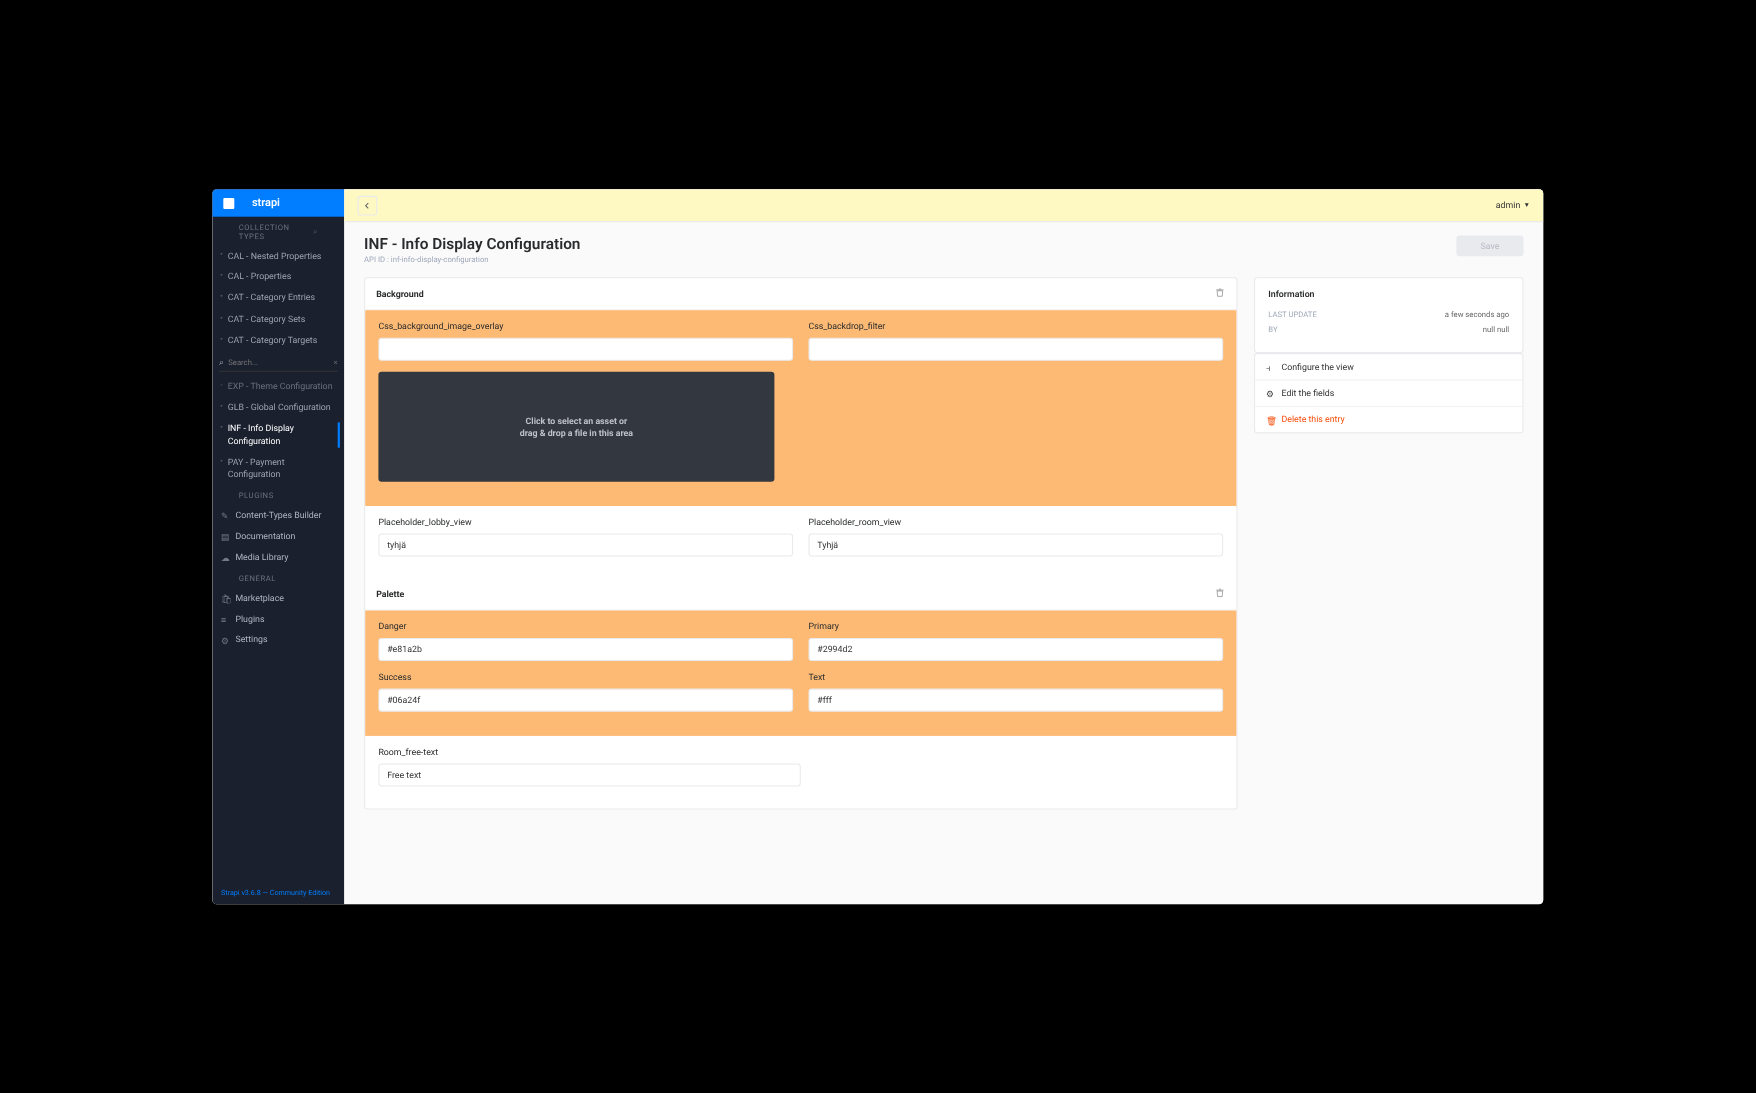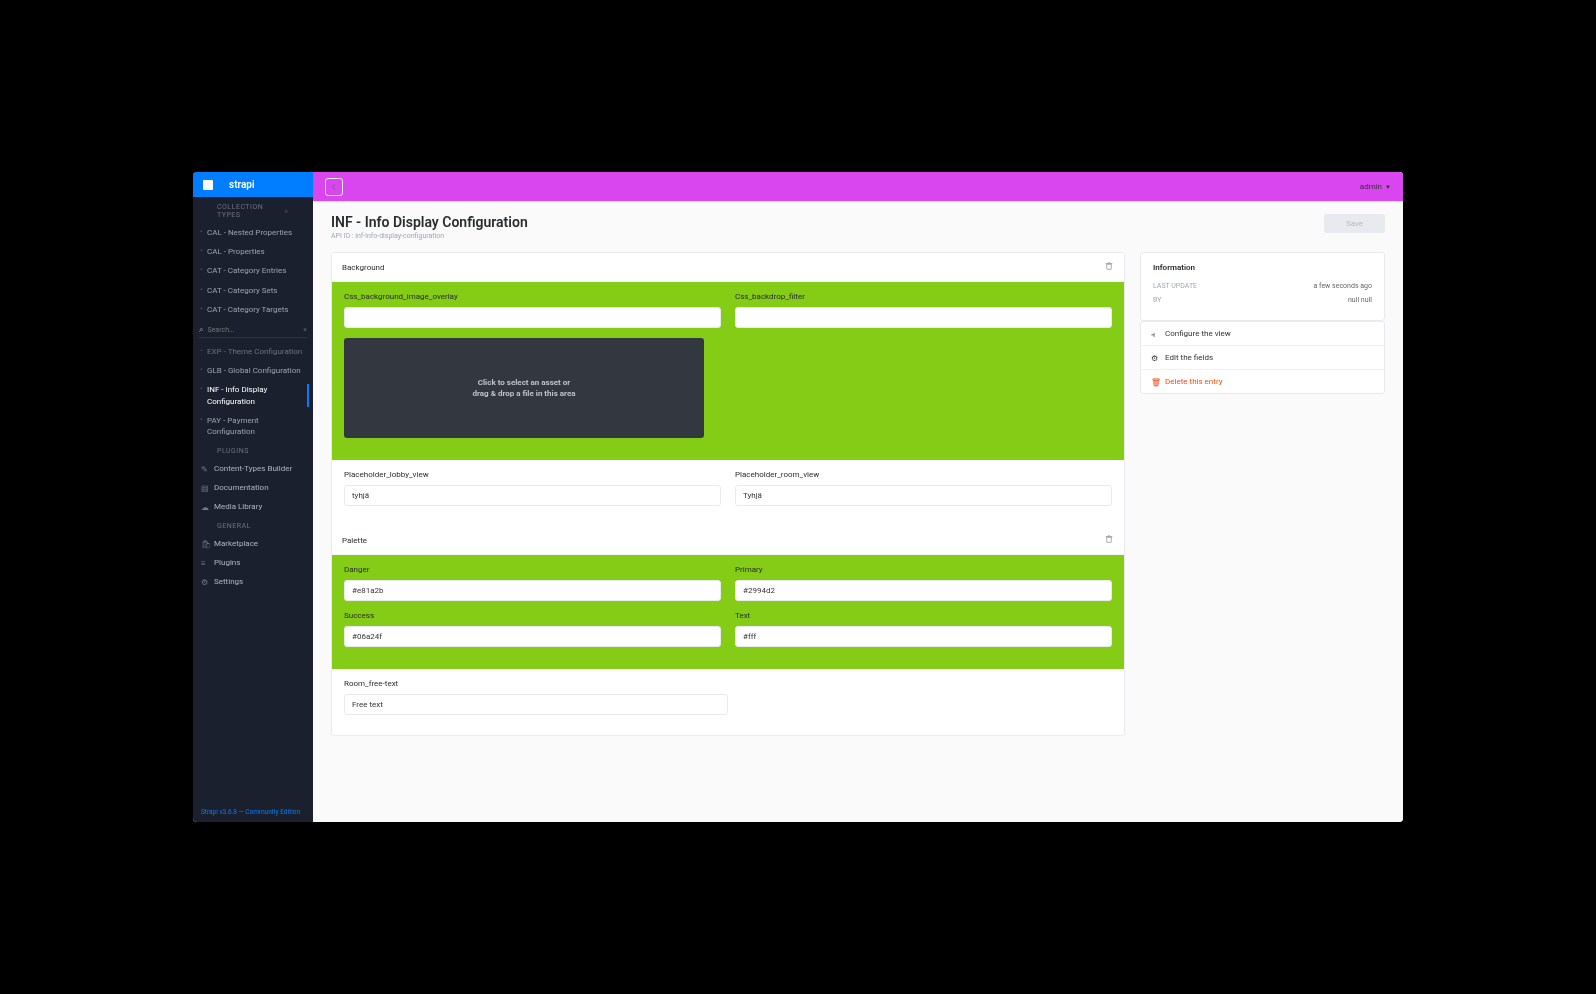--- a/index.html
+++ b/index.html
@@ -12,34 +12,34 @@
     .nav-item { padding: 4px 8px 4px 14px; color: #9ca3af; cursor: pointer; position: relative; line-height: 1.4; }
     .nav-item::before { content: "•"; position: absolute; left: 7px; top: 3px; font-size: 8px; color: #555; }
     .nav-item.active { color: #fff; }
     .nav-item.active::after { content: ""; position: absolute; right: 4px; top: 4px; bottom: 4px; width: 2px; background: #007eff; }
     .sidebar-search { margin: 4px 6px; display: flex; align-items: center; gap: 4px; border-bottom: 1px solid #333; padding: 2px 0; }
     .sidebar-search input { background: transparent; border: none; color: #aeb5c0; font-size: 7px; width: 100%; outline: none; }
     .plugin-item, .general-item { padding: 5px 8px; display: flex; align-items: center; gap: 5px; cursor: pointer; }
     .plugin-item .icon, .general-item .icon { width: 8px; height: 8px; opacity: 0.6; }
     .footer { margin-top: auto; padding: 6px 8px; font-size: 6.5px; color: #007eff; }
     .main { flex: 1; display: flex; flex-direction: column; background: #fafafb; }
-    .topbar { height: 30px; background: #d946ef; border-bottom: 1px solid #e9eaed; display: flex; align-items: center; justify-content: space-between; padding: 13px 12px; font-size: 8px; }
+    .topbar { height: 30px; background: #fef9c3; border-bottom: 1px solid #e9eaed; display: flex; align-items: center; justify-content: space-between; padding: 13px 12px; font-size: 8px; }
     .back-btn { width: 18px; height: 18px; border: 1px solid #e9eaed; border-radius: 3px; display: flex; align-items: center; justify-content: center; cursor: pointer; color: #666; }
     .user-menu { color: #333; cursor: pointer; display: flex; align-items: center; gap: 3px; }
     .content { flex: 1; padding: 12px 18px; overflow: auto; }
     .page-header { display: flex; justify-content: space-between; align-items: flex-start; margin-bottom: 12px; }
     .page-title { font-size: 14px; font-weight: 600; color: #292b2c; }
     .page-sub { font-size: 7px; color: #9ea7b8; margin-top: 2px; }
     .save-btn { background: #e9eaee; color: #b7b9c4; border: none; padding: 5px 22px; font-size: 8px; border-radius: 3px; cursor: pointer; }
     .layout { display: flex; gap: 15px; }
     .left { flex: 1; }
     .right { width: 245px; flex-shrink: 0; }
     .card { background: #fff; border: 1px solid #e9eaed; border-radius: 3px; margin-bottom: 12px; }
-    .group-header { padding: 8px 10px; font-size: 8px; color: #292b2c; display: flex; justify-content: space-between; align-items: center; border-bottom: 1px solid #f2f2f3; }
-    .group-body { padding: 10px 12px 12px; background: #84cc16; }
+    .group-header { padding: 8px 10px; font-size: 8px; color: #292b2c; display: flex; justify-content: space-between; align-items: center; border-bottom: 1px solid #f2f2f3; font-weight: bold; }
+    .group-body { padding: 10px 12px 12px; background: #fdba74; }
     .row { display: flex; gap: 14px; margin-bottom: 10px; }
     .field { flex: 1; }
     .field.full { flex-basis: 100%; }
     .label { font-size: 8px; color: #292b2c; margin-bottom: 4px; display: block; }
     .input { width: 100%; border: 1px solid #e9eaed; border-radius: 3px; padding: 5px 7px; font-size: 8px; background: #fff; outline: none; color: #333; }
     .dropzone { background: #333740; color: #bfc2c9; border-radius: 3px; height: 100px; width: 360px; display: flex; flex-direction: column; align-items: center; justify-content: center; font-size: 8px; text-align: center; line-height: 1.4; cursor: pointer; font-weight: bold; }
     .trash-icon { width: 10px; height: 10px; color: #999; cursor: pointer; }
     .info-card { background: #fff; border: 1px solid #e9eaed; border-radius: 3px; padding: 10px 12px; font-size: 8px; margin-bottom: 0; }
     .info-title { font-weight: 600; color: #292b2c; margin-bottom: 10px; }
     .info-row { display: flex; justify-content: space-between; font-size: 7px; color: #9ea7b8; margin-bottom: 6px; }

